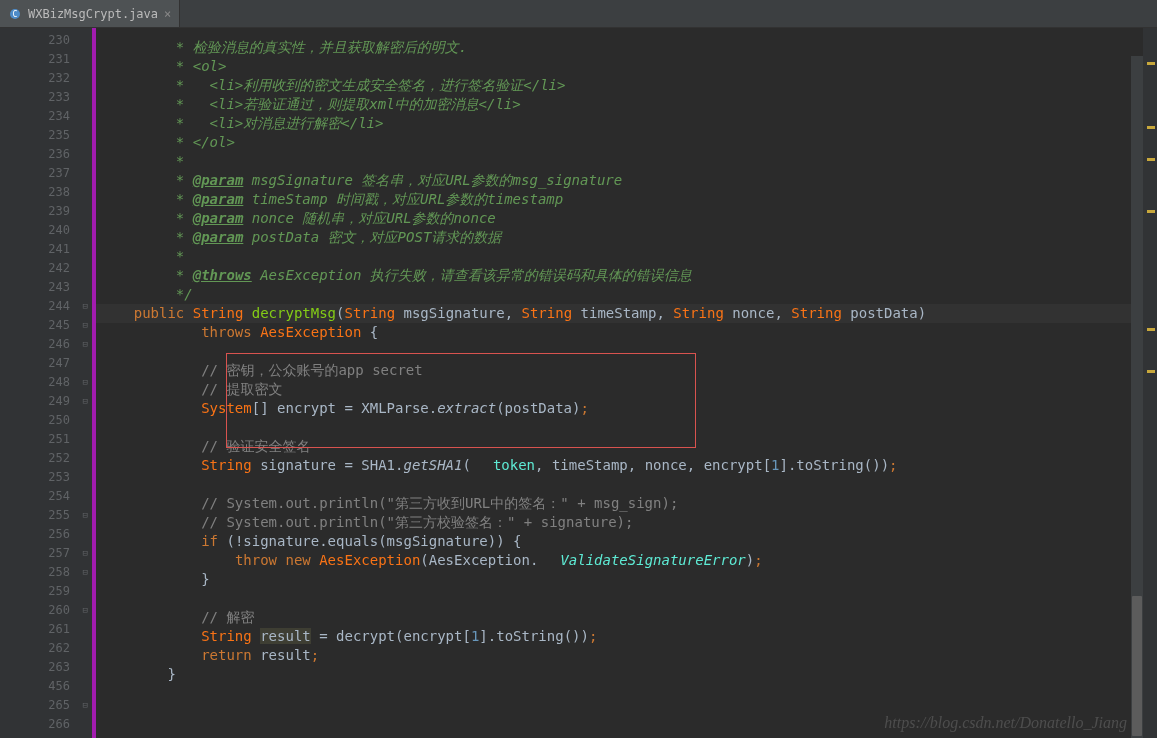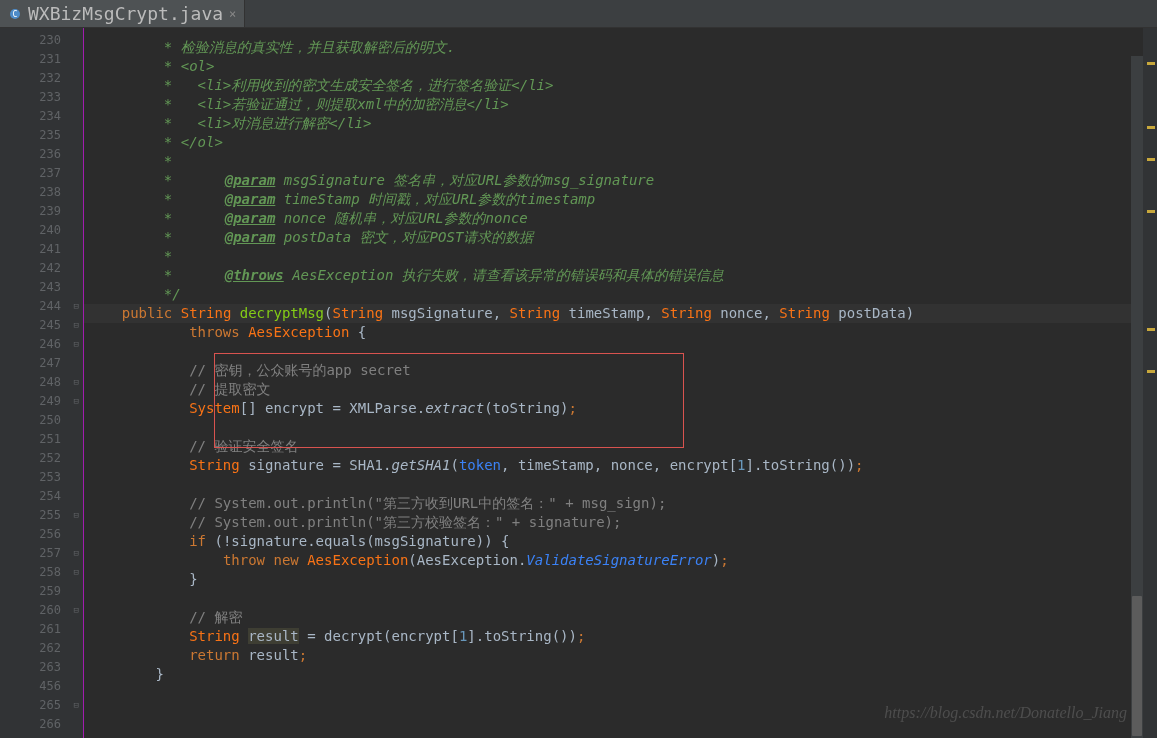--- a/index.html
+++ b/index.html
@@ -26,33 +26,33 @@
     padding: 0 8px;
     height: 100%;
     gap: 6px;
     border-right: 1px solid #323232;
   }
   .tab .file-icon {
     width: 14px; height: 14px;
     display: inline-flex; align-items: center; justify-content: center;
     color: #4e8cc9;
   }
-  .tab-name { color: #bbbbbb; font-size: 18px; }
+  .tab-name { color: #bbbbbb; font-size: 12px; }
   .tab-close { color: #8a8a8a; cursor: pointer; font-size: 12px; }
   .editor-area {
     display: flex;
     height: calc(100% - 28px);
     position: relative;
   }
   .gutter {
     background: #313335;
-    width: 84px;
+    width: 96px;
     flex-shrink: 0;
     padding-top: 2px;
-    border-right: 1px solid #a21caf;
+    border-right: 4px solid #a21caf;
     position: relative;
   }
   .gutter-line {
     height: 19px;
     display: flex;
     align-items: center;
     justify-content: flex-end;
     padding-right: 22px;
     position: relative;
   }
@@ -75,28 +75,28 @@
     overflow: hidden;
   }
   .code-line {
     height: 19px;
     line-height: 19px;
     white-space: pre;
     padding-left: 4px;
   }
   .current-line { background: #323232; }
   .c-comment { color: #629755; font-style: italic; }
-  .c-tag { color: #629755; font-style: italic; font-weight: bold; text-decoration: underline; margin-left: 44px; }
+  .c-tag { color: #629755; font-style: italic; font-weight: bold; text-decoration: underline; }
   .c-keyword { color: #cc7832; }
   .c-number { color: #6897bb; }
   .c-method { color: #84cc16; }
   .c-class { color: #f97316; }
   .c-param { color: #a9b7c6; }
   .c-italic { font-style: italic; }
-  .c-field { color: #3b82f6; }
+  .c-field { color: #5eead4; margin-left: 22px; }
   .c-static { font-style: italic; }
   .c-dim { color: #808080; }
   .c-warn { background: rgba(82,82,60,0.5); }
   .red-box {
     position: absolute;
     border: 1px solid #d9534f;
     pointer-events: none;
   }
   .right-gutter {
     width: 14px;
@@ -121,21 +121,21 @@
   }
   .scrollbar-thumb {
     position: absolute;
     width: 10px;
     left: 1px;
     background: #5c5c5c;
     border-radius: 1px;
   }
   .watermark {
     position: absolute;
-    bottom: 16px;
+    bottom: 6px;
     right: 30px;
     color: rgba(180,180,180,0.25);
     font-size: 16px;
     font-style: italic;
     font-family: serif;
     pointer-events: none;
   }
 </style>
 </head>
 <body>
@@ -291,21 +291,21 @@
       <div class="code-line"><span>        </span><span class="c-comment"> * </span><span class="c-tag">@param</span><span class="c-comment"> </span><span class="c-comment c-italic">nonce</span><span class="c-comment"> 随机串，对应URL参数的nonce</span></div>
       <div class="code-line"><span>        </span><span class="c-comment"> * </span><span class="c-tag">@param</span><span class="c-comment"> </span><span class="c-comment c-italic">postData</span><span class="c-comment"> 密文，对应POST请求的数据</span></div>
       <div class="code-line"><span>        </span><span class="c-comment"> *</span></div>
       <div class="code-line"><span>        </span><span class="c-comment"> * </span><span class="c-tag">@throws</span><span class="c-comment"> </span><span class="c-comment c-italic">AesException</span><span class="c-comment"> 执行失败，请查看该异常的错误码和具体的错误信息</span></div>
       <div class="code-line"><span>        </span><span class="c-comment"> */</span></div>
       <div class="code-line current-line"><span>    </span><span class="c-keyword">public </span><span class="c-class">String </span><span class="c-method">decryptMsg</span><span>(</span><span class="c-class">String </span><span class="c-param">msgSignature</span><span>, </span><span class="c-class">String </span><span class="c-param">timeStamp</span><span>, </span><span class="c-class">String </span><span class="c-param">nonce</span><span>, </span><span class="c-class">String </span><span class="c-param">postData</span><span>)</span></div>
       <div class="code-line"><span>    </span><span>        </span><span class="c-keyword">throws </span><span class="c-class">AesException </span><span>{</span></div>
       <div class="code-line"><span>        </span><span></span></div>
       <div class="code-line"><span>        </span><span>    </span><span class="c-dim">// 密钥，公众账号的app secret</span></div>
       <div class="code-line"><span>        </span><span>    </span><span class="c-dim">// 提取密文</span></div>
-      <div class="code-line"><span>        </span><span>    </span><span class="c-class">System</span><span>[] encrypt = XMLParse.</span><span class="c-static">extract</span><span>(toString)</span><span class="c-keyword">;</span></div>
+      <div class="code-line"><span>        </span><span>    </span><span class="c-class">System</span><span>[] encrypt = XMLParse.</span><span class="c-static">extract</span><span>(postData)</span><span class="c-keyword">;</span></div>
       <div class="code-line"><span>        </span><span></span></div>
       <div class="code-line"><span>        </span><span>    </span><span class="c-dim">// 验证安全签名</span></div>
       <div class="code-line"><span>        </span><span>    </span><span class="c-class">String</span><span> signature = SHA1.</span><span class="c-static">getSHA1</span><span>(</span><span class="c-field">token</span><span>, timeStamp, nonce, encrypt[</span><span class="c-number">1</span><span>].toString())</span><span class="c-keyword">;</span></div>
       <div class="code-line"><span>        </span><span></span></div>
       <div class="code-line"><span>        </span><span>    </span><span class="c-dim">// System.out.println("第三方收到URL中的签名：" + msg_sign);</span></div>
       <div class="code-line"><span>        </span><span>    </span><span class="c-dim">// System.out.println("第三方校验签名：" + signature);</span></div>
       <div class="code-line"><span>        </span><span>    </span><span class="c-keyword">if </span><span>(!signature.equals(msgSignature)) {</span></div>
       <div class="code-line"><span>        </span><span>        </span><span class="c-keyword">throw new </span><span class="c-class">AesException</span><span>(AesException.</span><span class="c-field c-static">ValidateSignatureError</span><span>)</span><span class="c-keyword">;</span></div>
       <div class="code-line"><span>        </span><span>    }</span></div>
       <div class="code-line"><span>        </span><span></span></div>

